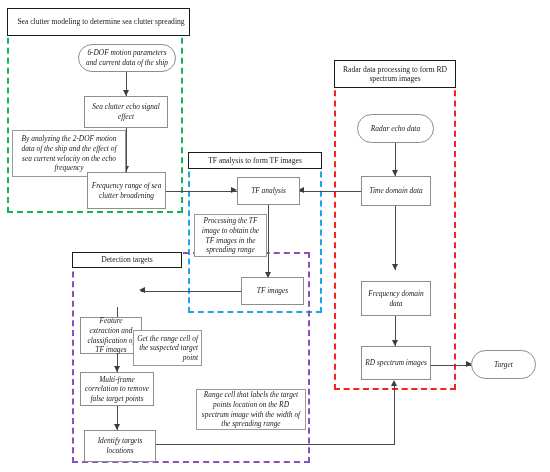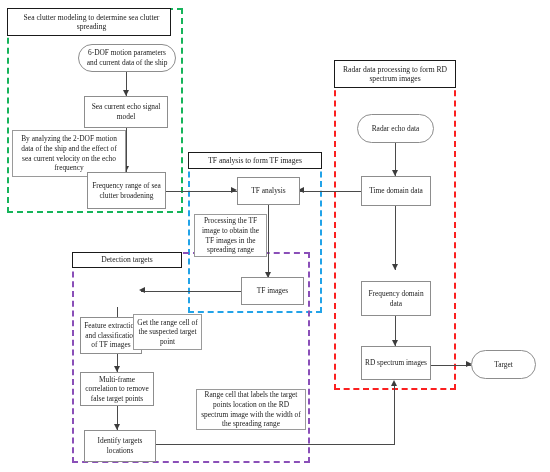--- a/index.html
+++ b/index.html
@@ -37,20 +37,21 @@
   
   .node{
     position:absolute;box-sizing:border-box;
     border:1px solid #8d8d8d;
     background:#ffffff;
     display:flex;align-items:center;justify-content:center;
     text-align:center;
     font-size:7.4px;line-height:1.30;
     padding:1px 3px;
     z-index:6;
+    font-style:italic;
   }
   .node.rounded{border-radius:999px;}
   .node.note{border-color:#9a9a9a;}
 
   
   .edge{position:absolute;background:#4a4a4a;z-index:3;}
   .edge.h{height:1.3px;}
   .edge.v{width:1.3px;}
   .arrow{position:absolute;width:0;height:0;z-index:5;}
   .arrow.down{border-left:3.6px solid transparent;border-right:3.6px solid transparent;border-top:6.2px solid #3c3c3c;}
@@ -59,21 +60,21 @@
   .arrow.left{border-top:3.6px solid transparent;border-bottom:3.6px solid transparent;border-right:6.2px solid #3c3c3c;}
 </style>
 </head>
 <body>
 
 <div id="canvas">
 
   <div class="group g-green" style="left:7px;top:8px;width:176px;height:205px;">
     <div class="group-body"></div>
   </div>
-  <div class="group-title g-green" style="left:7px;top:8px;width:164px;height:28px;padding-left:9px;">
+  <div class="group-title g-green" style="left:7px;top:8px;width:183px;height:28px;padding-left:9px;">
     <span>Sea clutter modeling to determine sea clutter spreading</span>
   </div>
 
   <div class="group g-blue" style="left:188px;top:152px;width:134px;height:161px;">
     <div class="group-body"></div>
   </div>
   <div class="group-title g-blue" style="left:188px;top:152px;width:134px;height:17px;">
     <span>TF analysis to form TF images</span>
   </div>
 
@@ -129,21 +130,21 @@
 
   <div class="edge h" style="left:155px;top:444px;width:240px;"></div>
   <div class="edge v" style="left:394px;top:385px;height:60px;"></div>
   <div class="arrow up" style="left:391px;top:380px;"></div>
 
   <div class="node rounded" style="left:78px;top:44px;width:98px;height:28px;">
     <span>6-DOF motion parameters and current data of the ship</span>
   </div>
 
   <div class="node" style="left:84px;top:96px;width:84px;height:32px;">
-    <span>Sea current echo signal model</span>
+    <span>Sea clutter echo signal effect</span>
   </div>
 
   <div class="node note" style="left:12px;top:130px;width:114px;height:47px;">
     <span>By analyzing the 2-DOF motion data of the ship and the effect of sea current velocity on the echo frequency</span>
   </div>
 
   <div class="node" style="left:87px;top:172px;width:79px;height:37px;">
     <span>Frequency range of sea clutter broadening</span>
   </div>
 
@@ -176,21 +177,21 @@
   </div>
 
   <div class="node rounded" style="left:471px;top:350px;width:65px;height:29px;">
     <span>Target</span>
   </div>
 
   <div class="node" style="left:80px;top:270px;width:62px;height:37px;margin-top:47px;">
     <span>Feature extraction and classification of TF images</span>
   </div>
 
-  <div class="node note" style="left:133px;top:314px;width:69px;height:36px;">
+  <div class="node note" style="left:133px;top:330px;width:69px;height:36px;text-align:right;">
     <span>Get the range cell of the suspected target point</span>
   </div>
 
   <div class="node" style="left:80px;top:372px;width:74px;height:34px;">
     <span>Multi-frame correlation to remove false target points</span>
   </div>
 
   <div class="node note" style="left:196px;top:389px;width:110px;height:41px;">
     <span>Range cell that labels the target points location on the RD spectrum image with the width of the spreading range</span>
   </div>

